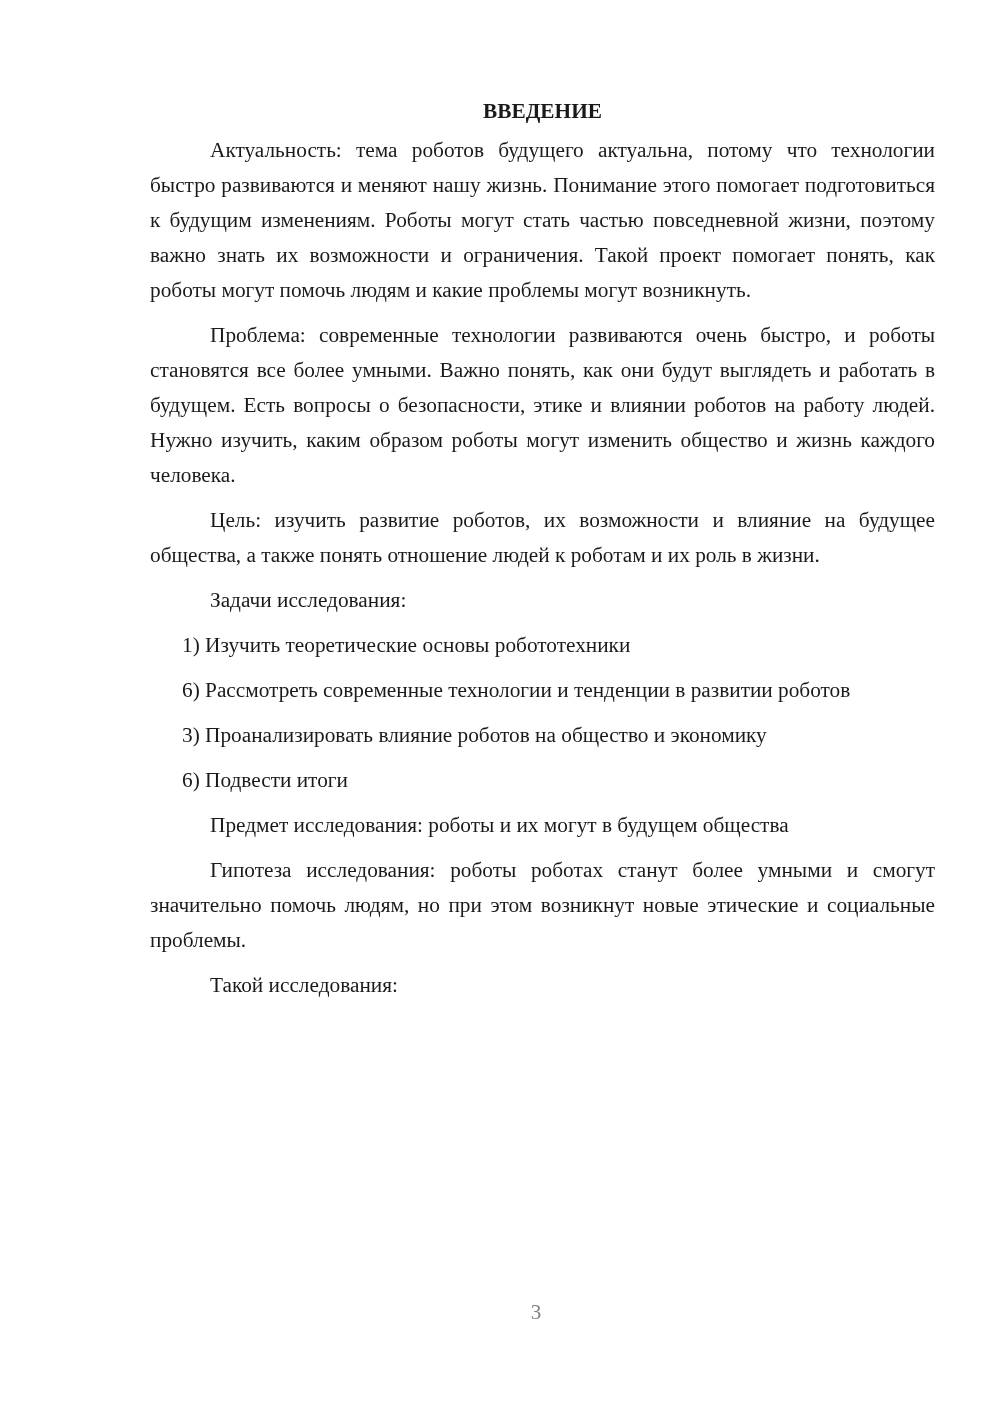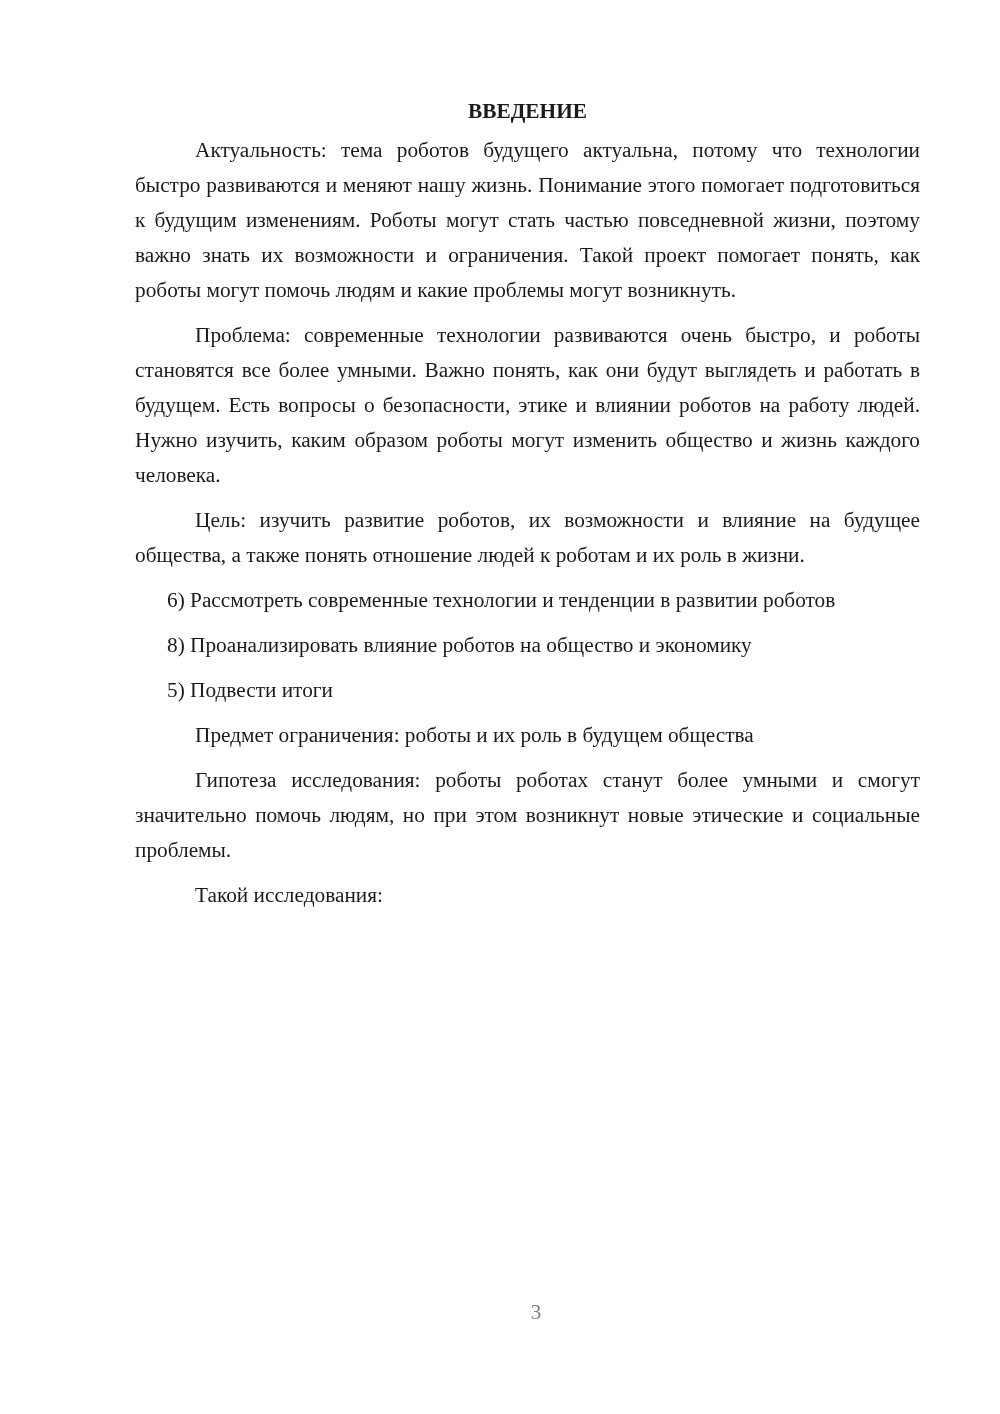--- a/index.html
+++ b/index.html
@@ -10,21 +10,21 @@
     body {
       width: 1000px;
       height: 1414px;
       position: relative;
       overflow: hidden;
       font-family: "Liberation Serif", "DejaVu Serif", serif;
       color: #1a1a1a;
     }
     .page {
       position: absolute;
-      left: 135px;
+      left: 150px;
       top: 95px;
       width: 785px;
       font-size: 21.3px;
       line-height: 35px;
     }
     .title {
       text-align: center;
       font-weight: bold;
       font-size: 21.3px;
       line-height: 32px;
@@ -55,29 +55,31 @@
 
 <div class="page">
   <div class="title">ВВЕДЕНИЕ</div>
 
   <p class="para">Актуальность: тема роботов будущего актуальна, потому что технологии быстро развиваются и меняют нашу жизнь. Понимание этого помогает подготовиться к будущим изменениям. Роботы могут стать частью повседневной жизни, поэтому важно знать их возможности и ограничения. Такой проект помогает понять, как роботы могут помочь людям и какие проблемы могут возникнуть.</p>
 
   <p class="para">Проблема: современные технологии развиваются очень быстро, и роботы становятся все более умными. Важно понять, как они будут выглядеть и работать в будущем. Есть вопросы о безопасности, этике и влиянии роботов на работу людей. Нужно изучить, каким образом роботы могут изменить общество и жизнь каждого человека.</p>
 
   <p class="para">Цель: изучить развитие роботов, их возможности и влияние на будущее общества, а также понять отношение людей к роботам и их роль в жизни.</p>
 
+  <p class="para">Задачи исследования:</p>
 
   <div>
+    <p class="list-item">1) Изучить теоретические основы робототехники</p>
     <p class="list-item">6) Рассмотреть современные технологии и тенденции в развитии роботов</p>
-    <p class="list-item">8) Проанализировать влияние роботов на общество и экономику</p>
-    <p class="list-item">5) Подвести итоги</p>
+    <p class="list-item">3) Проанализировать влияние роботов на общество и экономику</p>
+    <p class="list-item">6) Подвести итоги</p>
   </div>
 
 
-  <p class="para">Предмет ограничения: роботы и их роль в будущем общества</p>
+  <p class="para">Предмет исследования: роботы и их могут в будущем общества</p>
 
   <p class="para">Гипотеза исследования: роботы роботах станут более умными и смогут значительно помочь людям, но при этом возникнут новые этические и социальные проблемы.</p>
 
   <p class="para">Такой исследования:</p>
 
 </div>
 
 <div class="page-number">3</div>
 
 </body></html>

